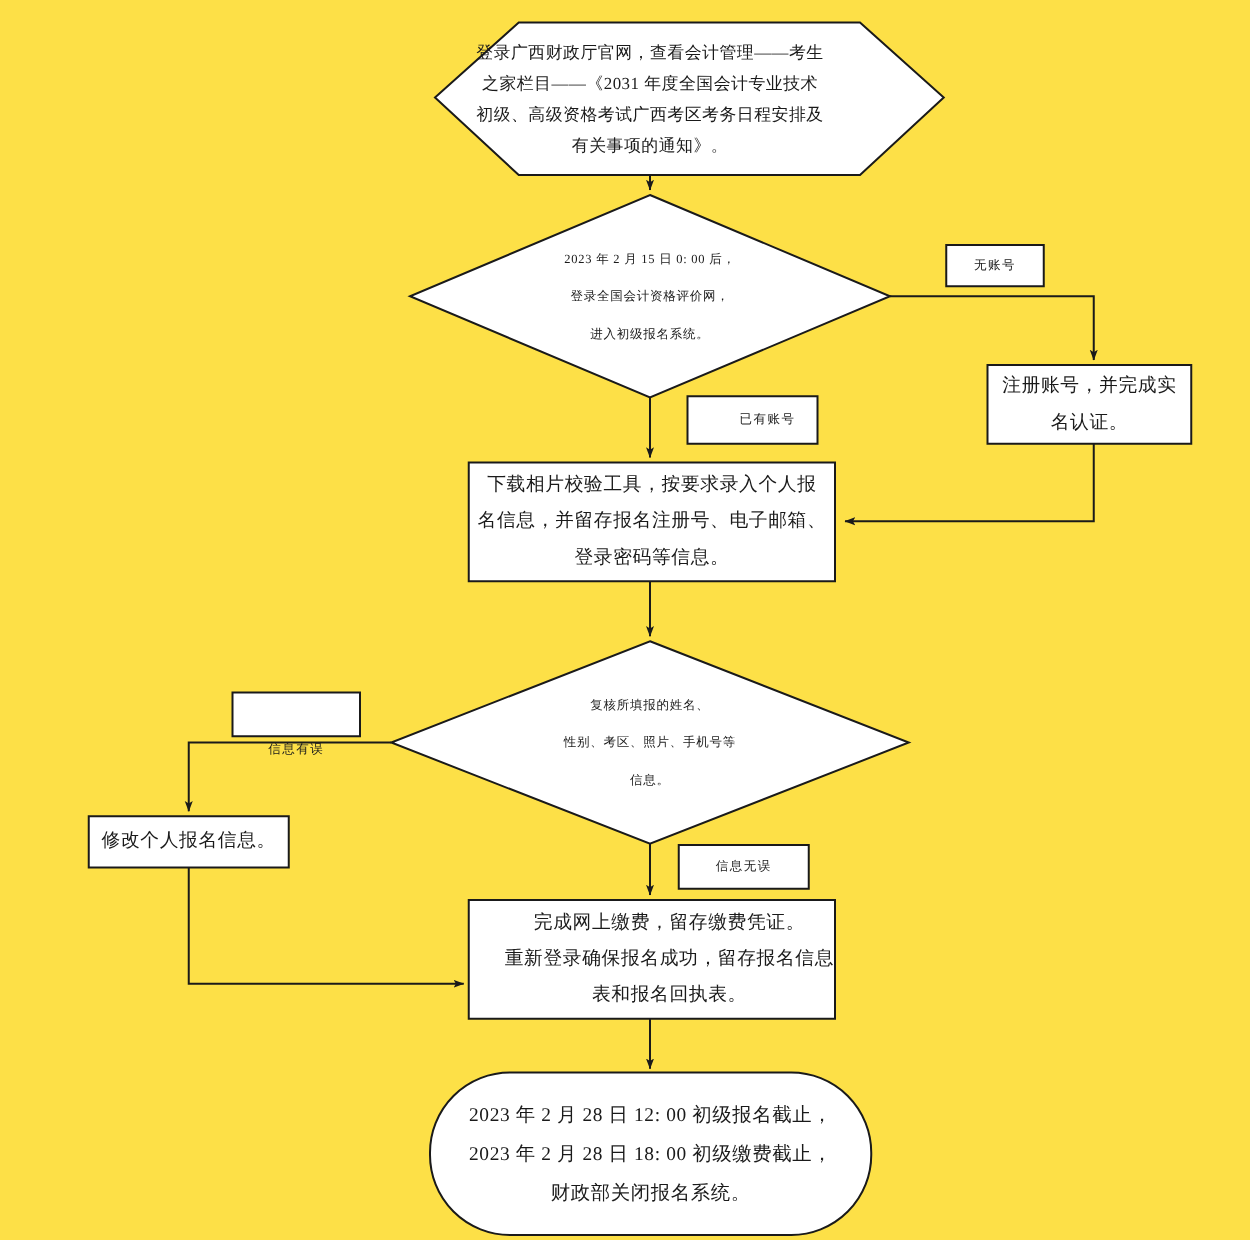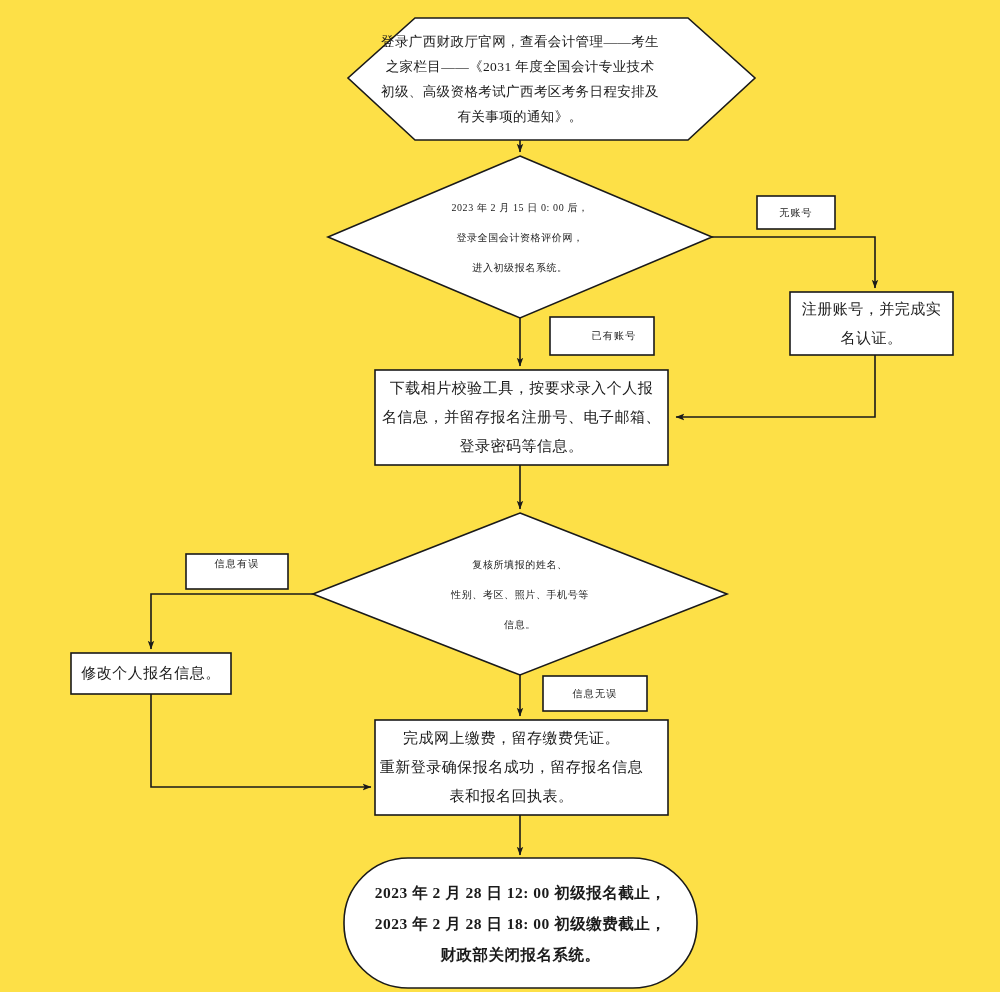--- a/index.html
+++ b/index.html
@@ -167,37 +167,37 @@
     <span class="ln">名信息，并留存报名注册号、电子邮箱、</span>
     <span class="ln">登录密码等信息。</span>
   </div>
 
   <div class="node-text t-body" style="left:375px; top:550px; width:290px; height:90px;">
     <span class="ln">复核所填报的姓名、</span>
     <span class="ln">性别、考区、照片、手机号等</span>
     <span class="ln">信息。</span>
   </div>
 
-  <div class="node-text t-label" style="left:186px; top:546px; width:102px; height:35px;">
+  <div class="node-text t-label" style="left:186px; top:582px; width:102px; height:35px;">
     <span class="ln">信息有误</span>
   </div>
 
   <div class="node-text t-body-sm" style="left:71px; top:653px; width:160px; height:41px;">
     <span class="ln">修改个人报名信息。</span>
   </div>
 
   <div class="node-text t-label" style="left:543px; top:676px; width:104px; height:35px;">
     <span class="ln">信息无误</span>
   </div>
 
-  <div class="node-text t-body-sm" style="left:368px; top:722px; width:287px; height:91px;">
+  <div class="node-text t-body-sm" style="left:392px; top:722px; width:287px; height:91px;">
     <span class="ln">完成网上缴费，留存缴费凭证。</span>
     <span class="ln">重新登录确保报名成功，留存报名信息</span>
     <span class="ln">表和报名回执表。</span>
   </div>
 
-  <div class="node-text t-term" style="left:352px; top:862px; width:337px; height:122px;font-weight:bold;">
+  <div class="node-text t-term" style="left:352px; top:862px; width:337px; height:122px;">
     <span class="ln">2023 年 2 月 28 日 12: 00 初级报名截止，</span>
     <span class="ln">2023 年 2 月 28 日 18: 00 初级缴费截止，</span>
     <span class="ln">财政部关闭报名系统。</span>
   </div>
 
 </div>
 
 </body></html>

